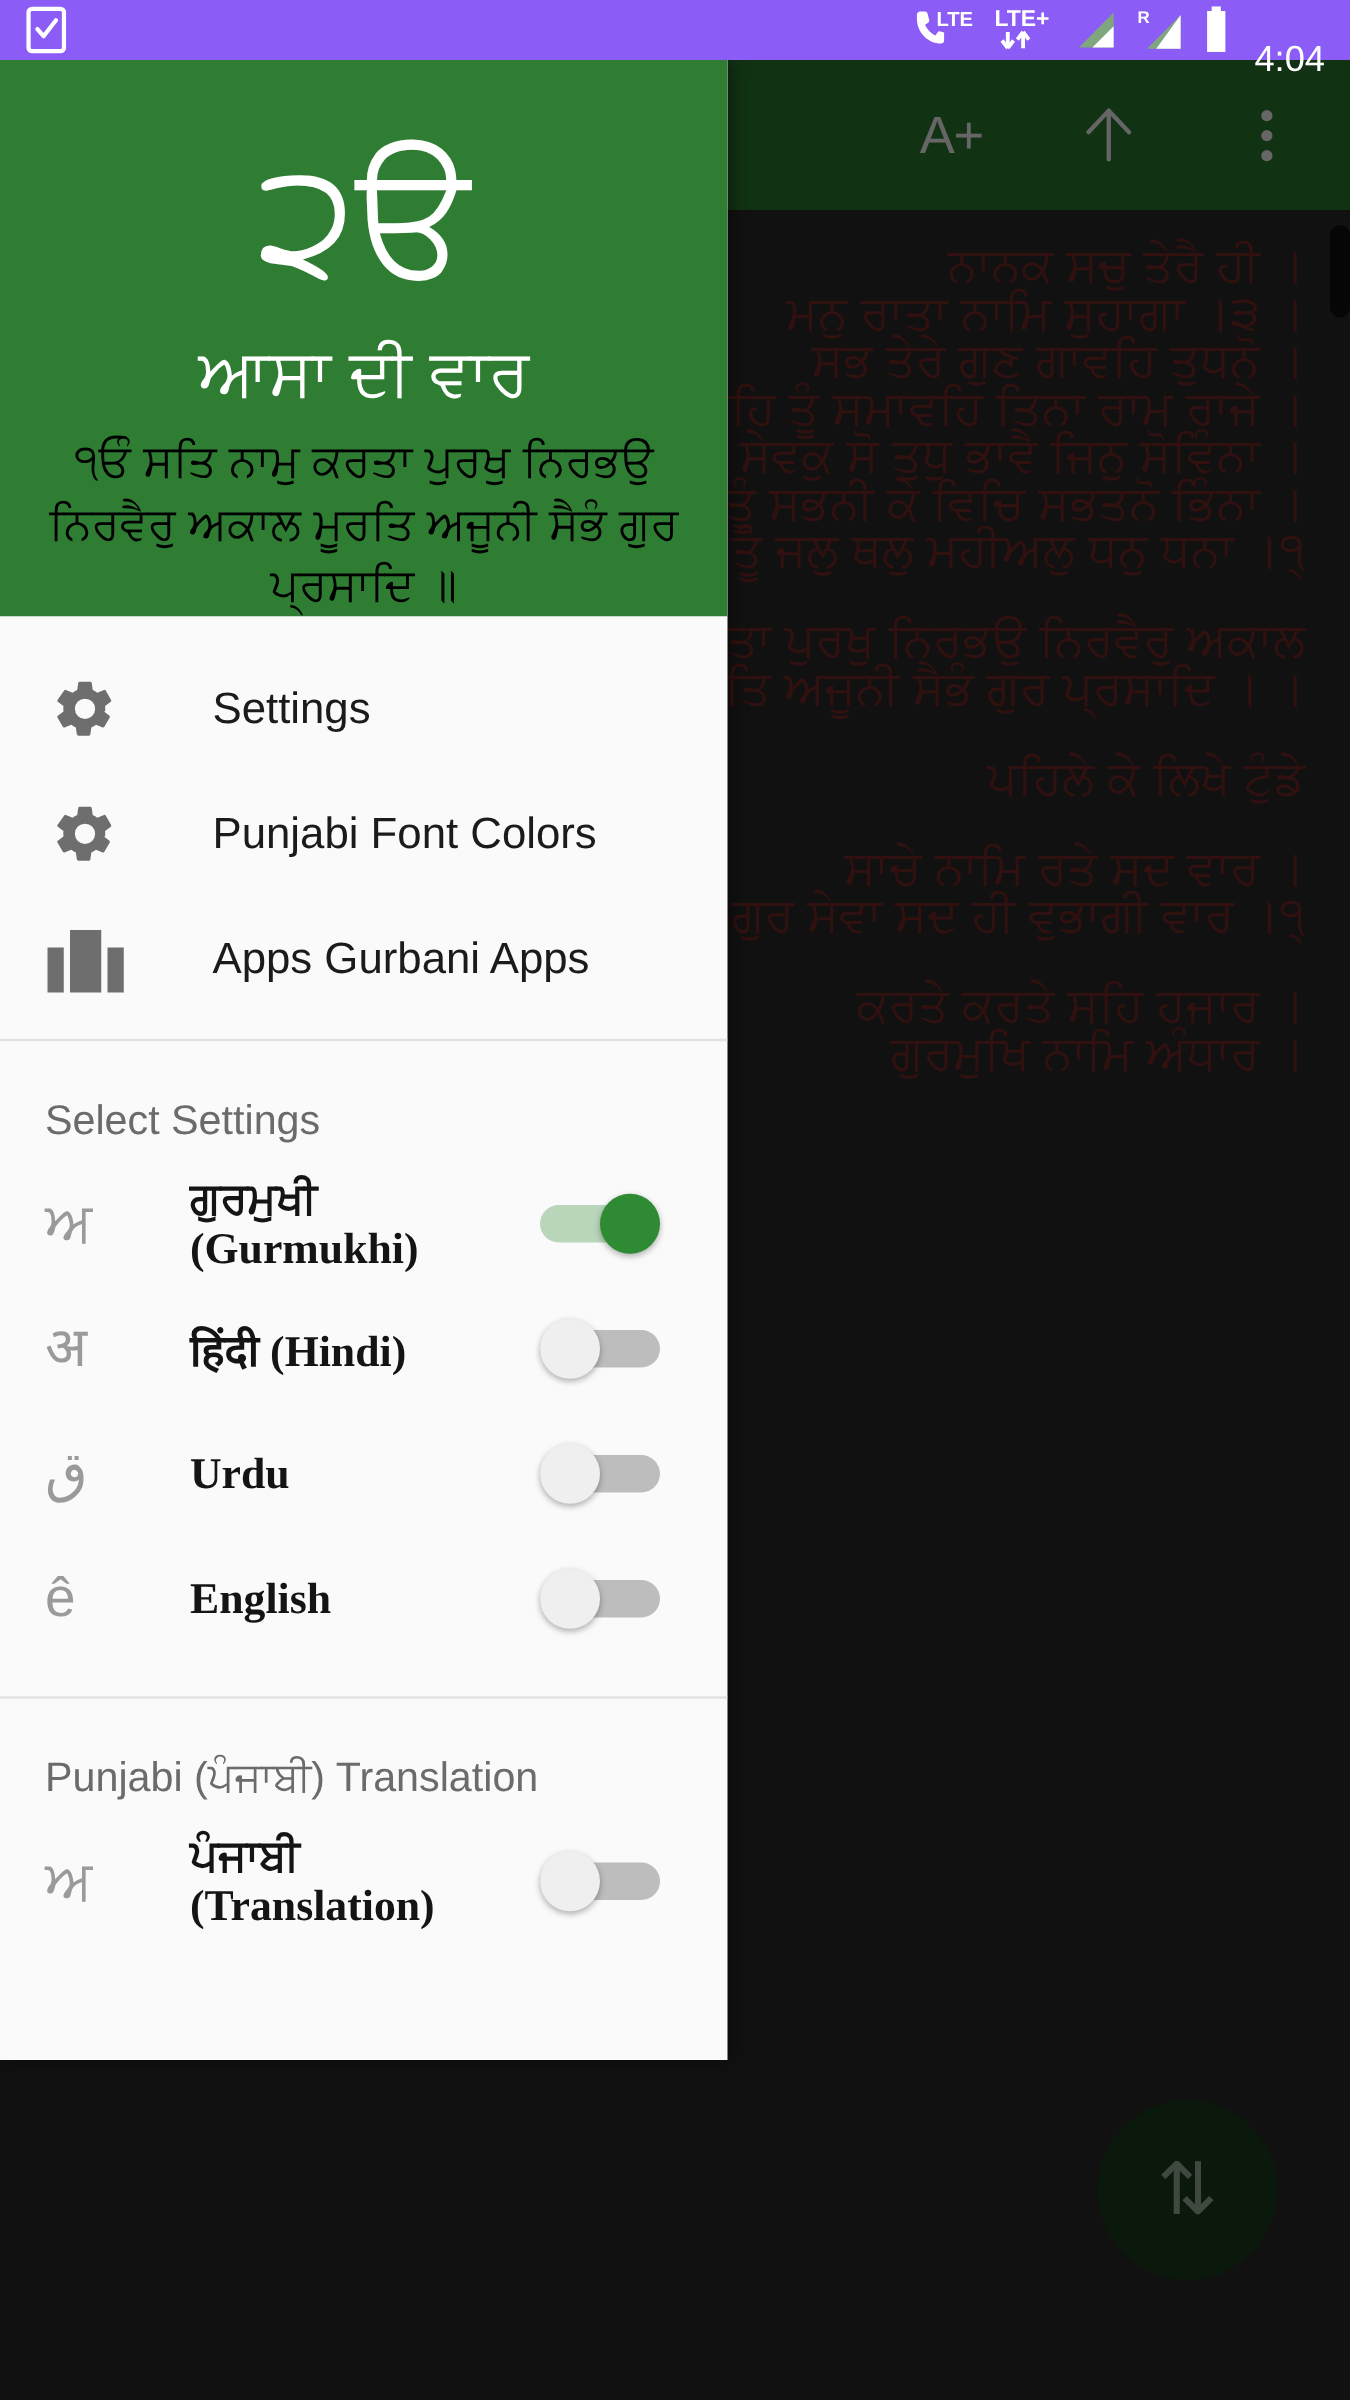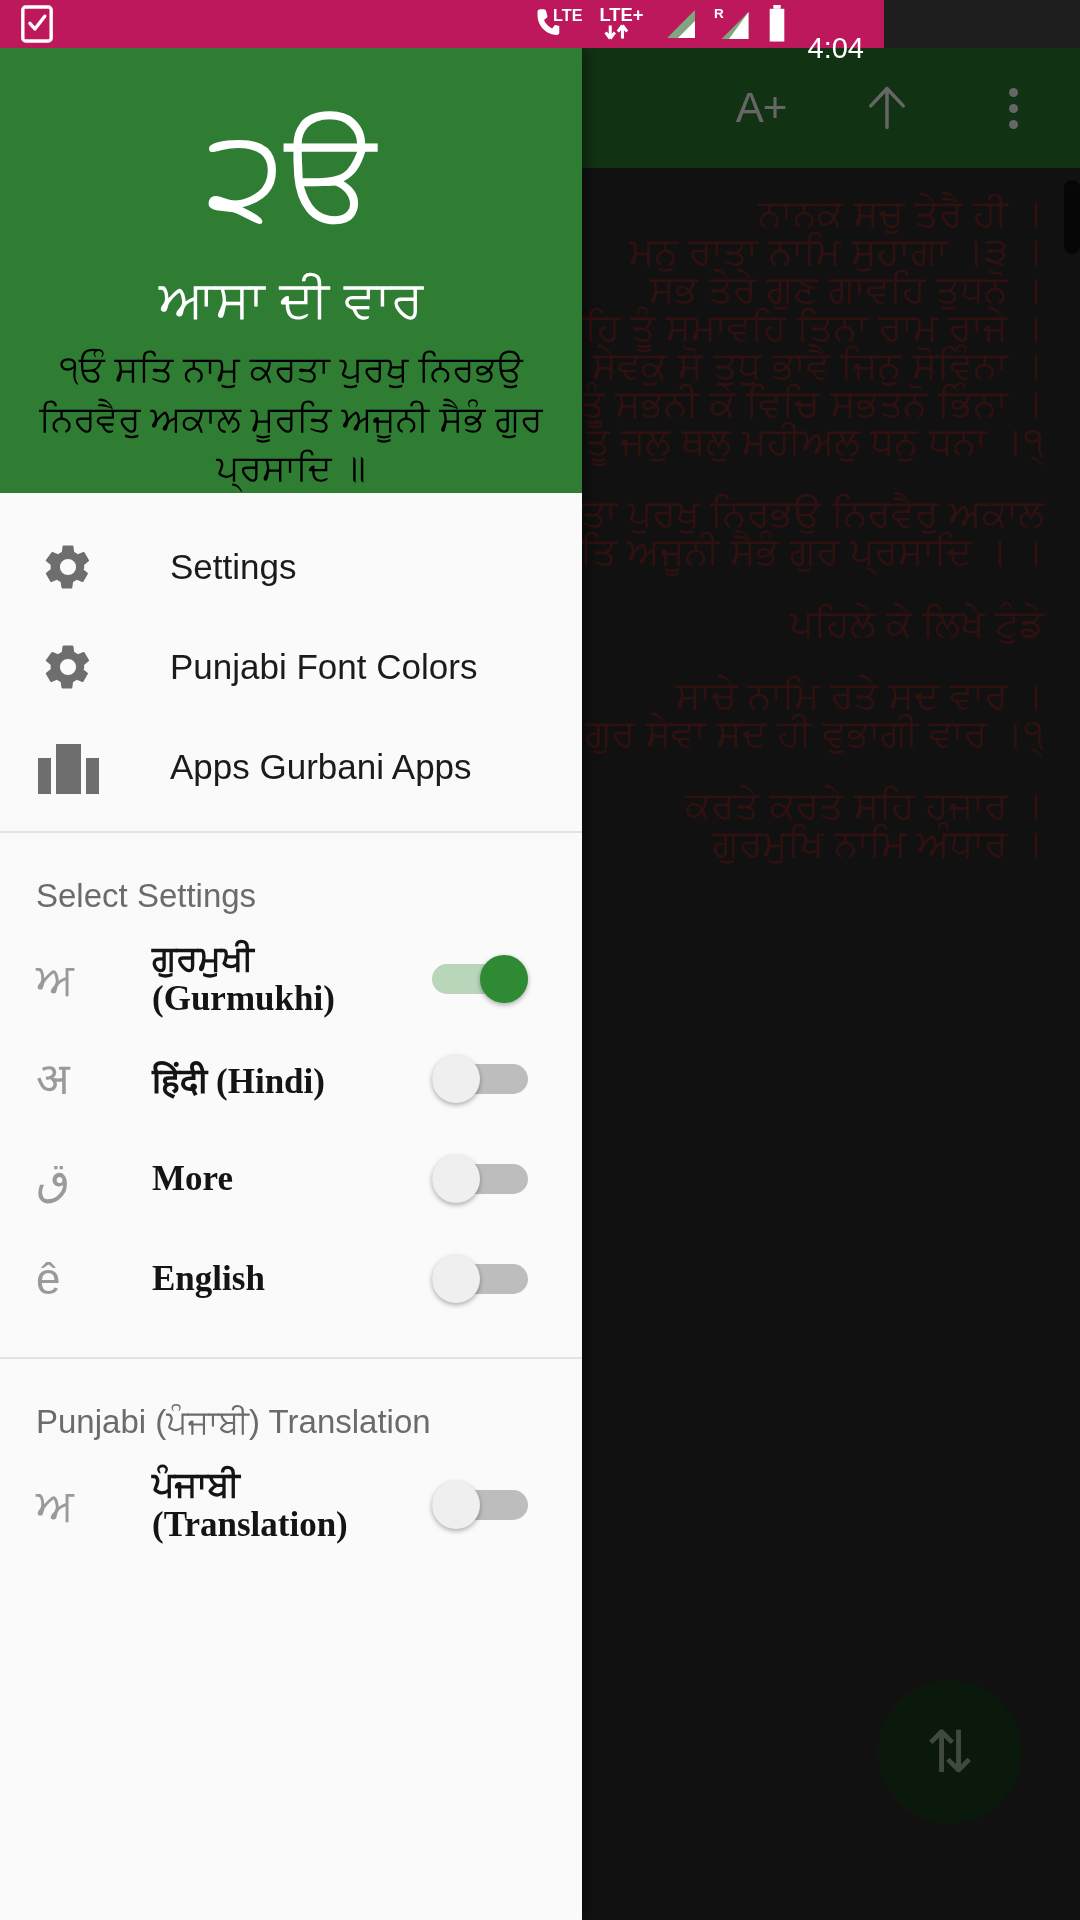--- a/index.html
+++ b/index.html
@@ -16,22 +16,22 @@
     width: 1080px;
     height: 1920px;
     background: #1e1e1e;
     overflow: hidden;
   }
 
   
   #status-bar {
     position: absolute;
     top: 0; left: 0;
-    width: 884px; height: 48px;
-    background: #be185d;
+    width: 1080px; height: 48px;
+    background: #8b5cf6;
     display: flex;
     align-items: center;
     padding: 0 20px;
     z-index: 60;
   }
   #status-left { display: flex; align-items: center; }
   #status-right {
     margin-left: auto;
     display: flex;
     align-items: center;
@@ -131,21 +131,21 @@
     top: 48px; left: 0;
     width: 1080px; height: 1872px;
     background: rgba(0,0,0,0.60);
     z-index: 20;
   }
 
   
   #drawer {
     position: absolute;
     top: 48px; left: 0;
-    width: 582px; height: 1872px;
+    width: 582px; height: 1600px;
     background: #fafafa;
     z-index: 40;
     overflow: hidden;
     box-shadow: 3px 0 14px rgba(0,0,0,0.45);
   }
 
   
   #drawer-header {
     width: 582px;
     height: 445px;
@@ -396,21 +396,21 @@
       <span class="lang-glyph">अ</span>
       <span class="lang-label">हिंदी (Hindi)</span>
       <span class="switch off">
         <span class="track"></span>
         <span class="thumb"></span>
       </span>
     </div>
 
     <div class="lang-row">
       <span class="lang-glyph">ق</span>
-      <span class="lang-label">More</span>
+      <span class="lang-label">Urdu</span>
       <span class="switch off">
         <span class="track"></span>
         <span class="thumb"></span>
       </span>
     </div>
 
     <div class="lang-row">
       <span class="lang-glyph">ê</span>
       <span class="lang-label">English</span>
       <span class="switch off">

